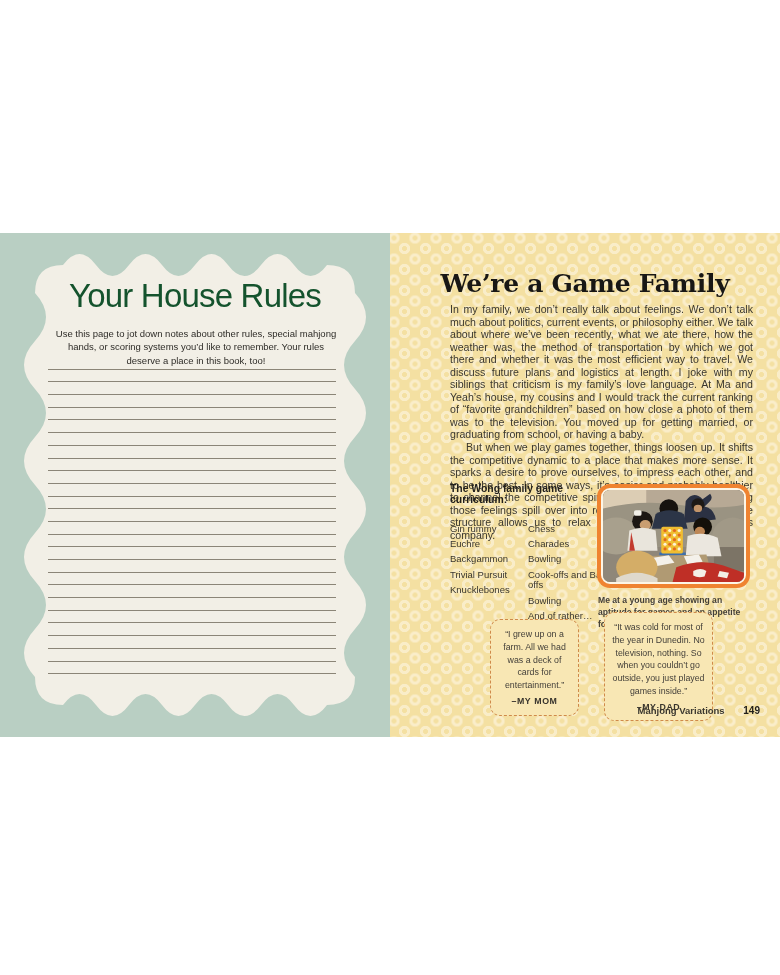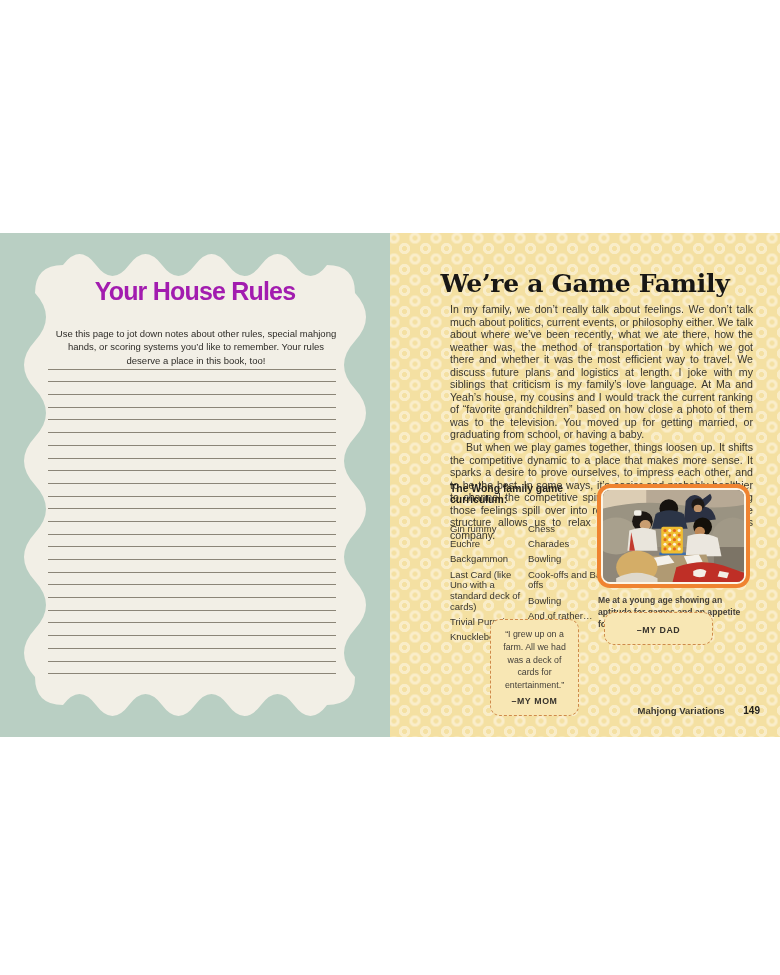--- a/index.html
+++ b/index.html
@@ -5,21 +5,21 @@
   * { margin:0; padding:0; box-sizing:border-box; }
   html,body { width:780px; height:975px; background:#ffffff; overflow:hidden;
               font-family:"Liberation Sans", sans-serif; }
   .spread { position:absolute; top:233px; left:0; width:780px; height:504px; }
 
   
   .page-left { position:absolute; left:0; top:0; width:390px; height:504px;
                background:var(--left_page_bg,#b9cfc3); }
   .panel-blob { position:absolute; left:19px; top:15px; width:352px; height:474px; }
   .left-title { position:absolute; left:22px; top:44px; width:346px; text-align:center;
-                font-size:25px; font-weight:700; letter-spacing:-0.8px; color:#a21caf; }
+                font-size:33px; font-weight:400; letter-spacing:-0.8px; color:#14532d; }
   .left-sub { position:absolute; left:52px; top:94px; width:288px; text-align:center;
               font-size:9.5px; line-height:1.42; color:#2e2c28; }
   .ruled-lines { position:absolute; left:48px; top:124px; width:288px; }
   .rule { height:12.7px; border-bottom:1px solid #8b8577; }
 
   
   .page-right { position:absolute; left:390px; top:0; width:390px; height:504px;
     background-color:var(--right_page_bg,#f4e0a2);
     background-image:
       radial-gradient(circle, rgba(250,238,203,0) 2.2px, rgba(250,238,203,0.95) 2.7px, rgba(250,238,203,0.95) 5.3px, rgba(250,238,203,0) 6px),
@@ -118,21 +118,20 @@
       <p class="indent">But when we play games together, things loosen up. It shifts the competitive dynamic to a place that makes more sense. It sparks a desire to prove ourselves, to impress each other, and to be the best. In some ways, it’s easier and probably healthier to channel the competitive spirit into games rather than letting those feelings spill over into real life. And in another way, the structure allows us to relax into just enjoying each other’s company.</p>
     </div>
 
     <div class="curriculum">
       <div class="curriculum-heading">The Wong family game curriculum:</div>
       <div class="cols">
         <div class="col col1">
             <div class="list-item">Gin rummy</div>
             <div class="list-item">Euchre</div>
             <div class="list-item">Backgammon</div>
-            <div class="list-item">Last Card (like Uno with a standard deck of cards)</div>
             <div class="list-item">Trivial Pursuit</div>
             <div class="list-item">Knucklebones</div>
           </div>
         <div class="col col2">
             <div class="list-item">Chess</div>
             <div class="list-item">Charades</div>
             <div class="list-item">Bowling</div>
             <div class="list-item">Cook-offs and Bake-offs</div>
             <div class="list-item">Bowling</div>
             <div class="list-item">And of rather… mahjong</div>
@@ -206,20 +205,21 @@
         </svg>
       </div>
     </div>
     <p class="caption">Me at a young age showing an aptitude for games and an appetite for competition.</p>
 
     <div class="quote quote1">
       <p>“I grew up on a farm. All we had was a deck of cards for entertainment.”</p>
       <div class="attr">–MY MOM</div>
     </div>
     <div class="quote quote2">
+      <p>“It was cold for most of the year in Dunedin. No television, nothing. So when you couldn’t go outside, you just played games inside.”</p>
       <div class="attr">–MY DAD</div>
     </div>
 
     <div class="footer">
       <span>Mahjong Variations</span>
       <span class="pagenum">149</span>
     </div>
   </div>
 </div>
 

